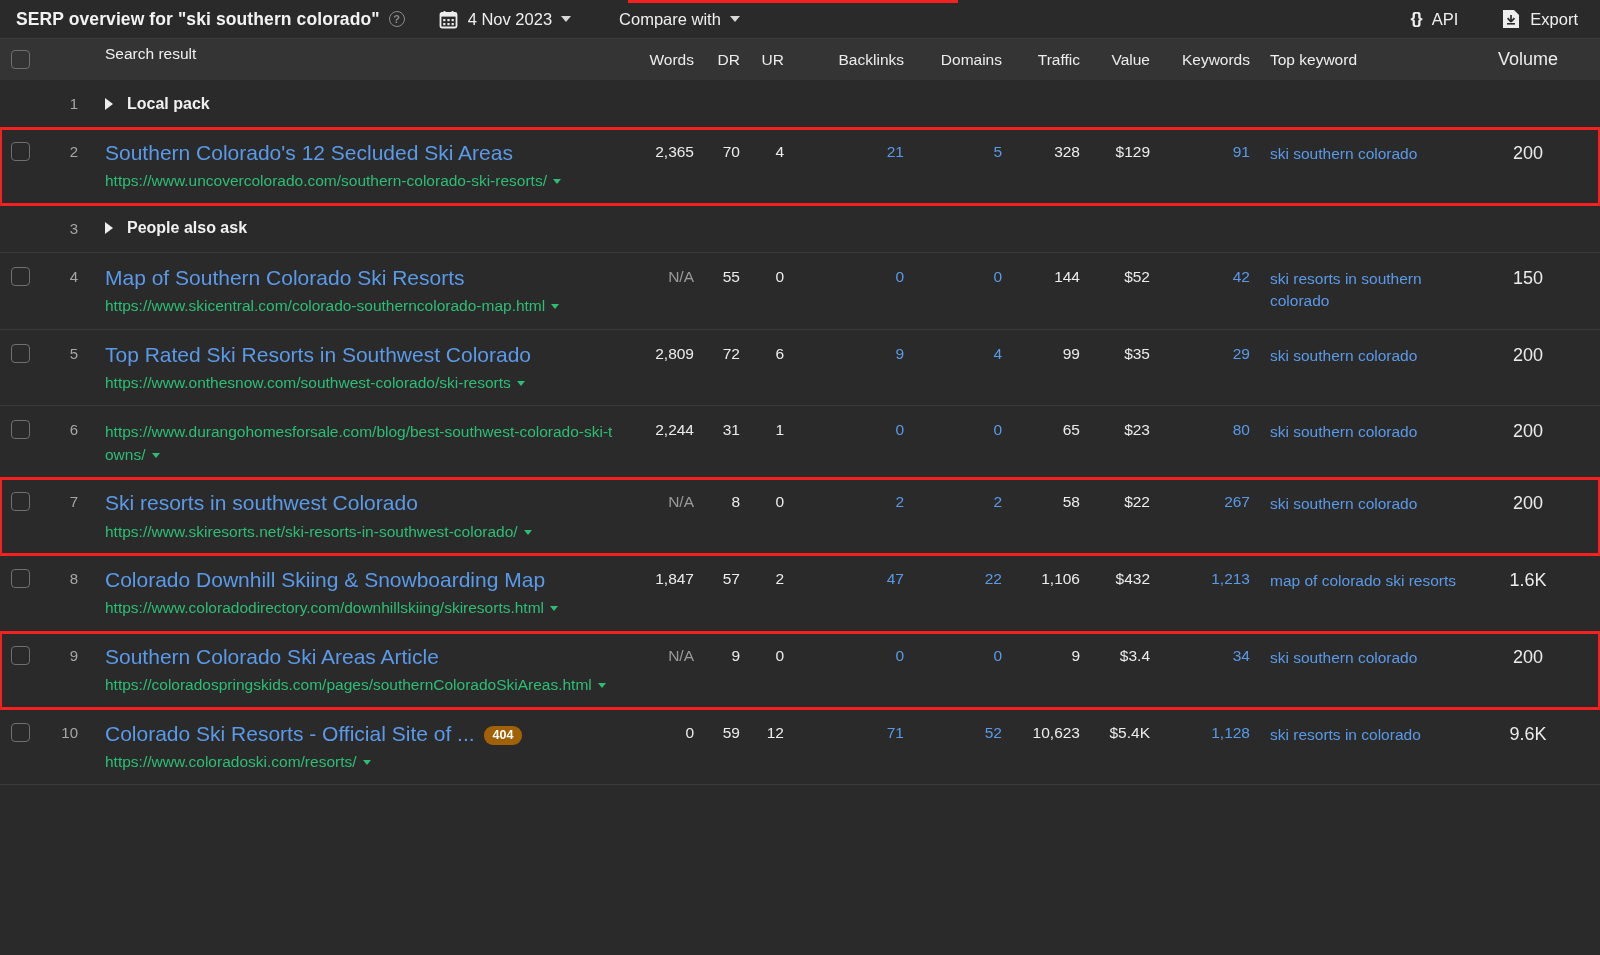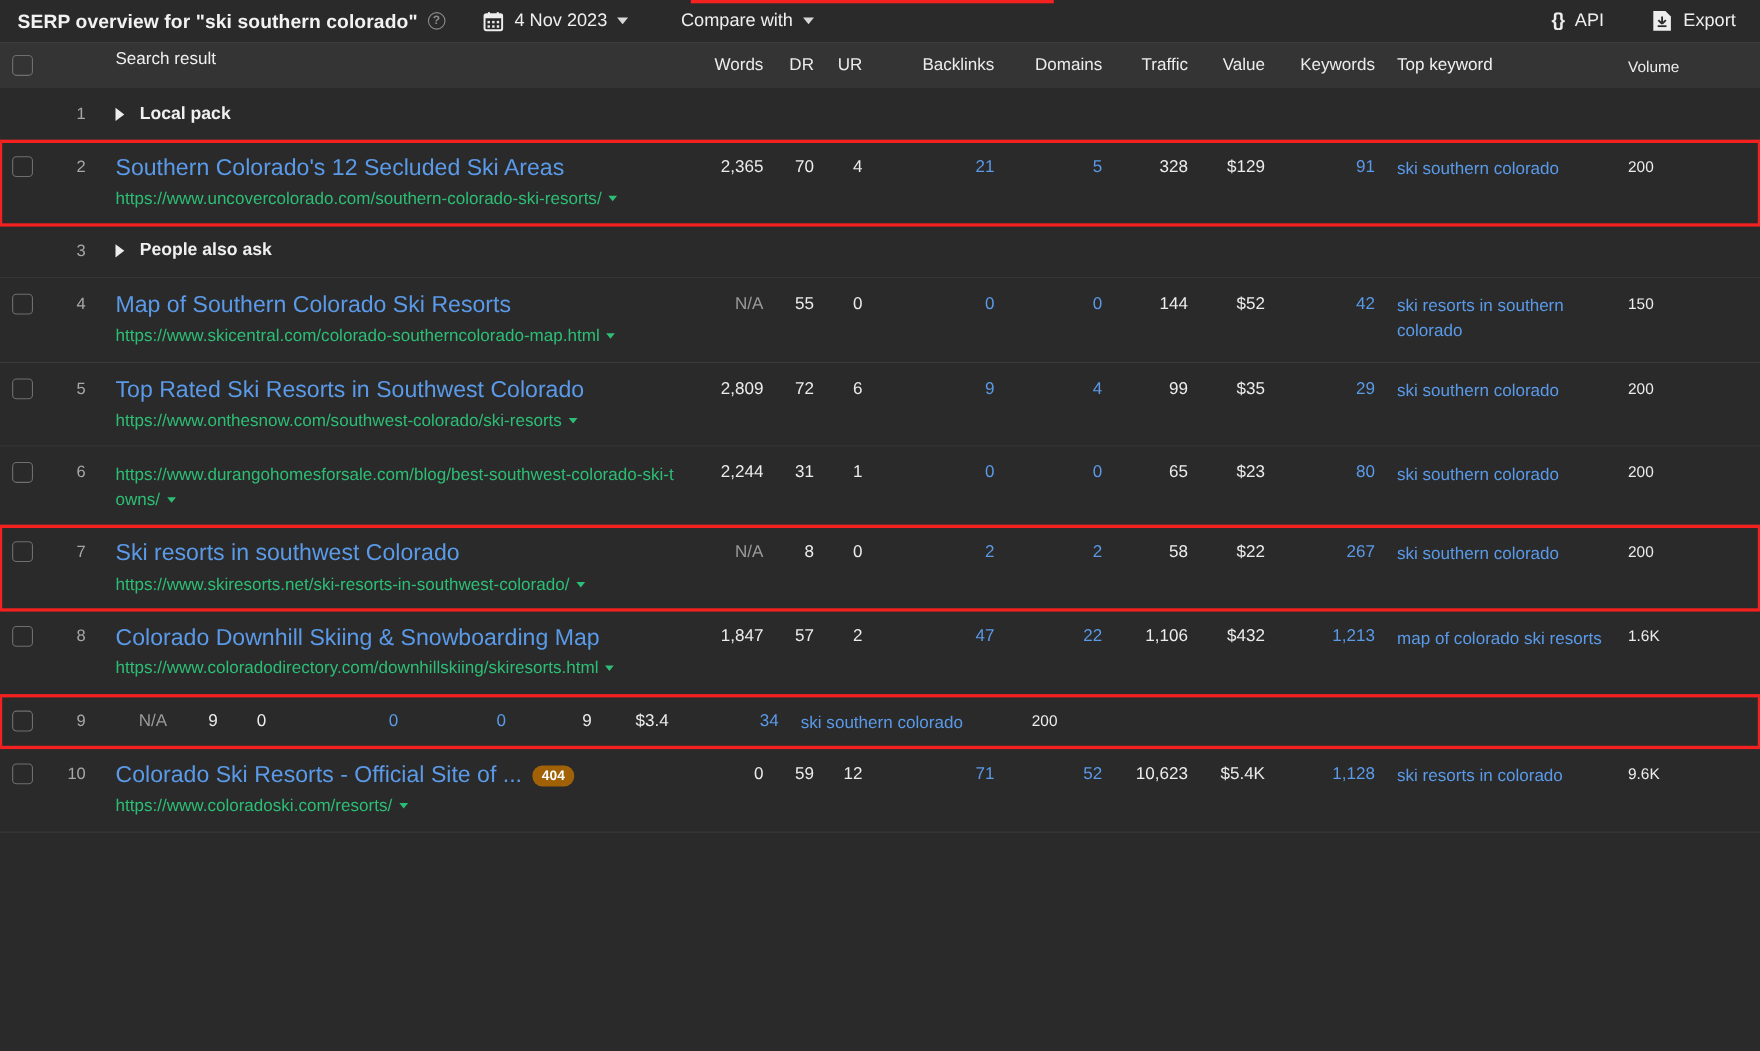--- a/index.html
+++ b/index.html
@@ -88,21 +88,21 @@
   .thead .c-num, .thead .c-pos, .thead .c-res, .thead .c-kw, .thead .c-vol { padding-top: 0; }
   .w-words { width: 74px; }
   .w-dr    { width: 46px; }
   .w-ur    { width: 44px; }
   .w-bl    { width: 120px; }
   .w-dom   { width: 98px; }
   .w-traf  { width: 78px; }
   .w-val   { width: 70px; }
   .w-kwc   { width: 100px; }
   .c-kw    { flex: 0 0 230px; padding: 15px 0 0 20px; font-size: 15.5px; }
-  .c-vol   { flex: 0 0 120px; text-align: left; padding: 15px 24px 0 0; font-size: 14px; color: #ececec; }
+  .c-vol   { flex: 0 0 120px; text-align: center; padding: 15px 24px 0 0; font-size: 18px; color: #ececec; }
   .thead .c-vol { padding-top: 0; }
   .thead .c-kw { padding-top: 0; }
 
   .checkbox {
     width: 19px; height: 19px;
     border: 1.6px solid #6f6f6f;
     border-radius: 4px;
     background: transparent;
     cursor: pointer;
   }
@@ -343,20 +343,24 @@
         <div class="c-num w-val"><span class="">$432</span></div>
         <div class="c-num w-kwc"><span class="lnk">1,213</span></div>
         <div class="c-kw"><span class="kwtext">map of colorado ski resorts</span></div>
         <div class="c-vol"><span>1.6K</span></div>
       </div>
       <div class="row highlighted">
         <div class="c-check">
           <span class="checkbox"></span>
         </div>
         <div class="c-pos">9</div>
+        <div class="c-res">
+          <div><span class="res-title">Southern Colorado Ski Areas Article</span></div>
+          <div class="res-url">https://coloradospringskids.com/pages/southernColoradoSkiAreas.html<span class="caret sm"></span></div>
+        </div>
         <div class="c-num w-words"><span class="na">N/A</span></div>
         <div class="c-num w-dr"><span class="">9</span></div>
         <div class="c-num w-ur"><span class="">0</span></div>
         <div class="c-num w-bl"><span class="lnk">0</span></div>
         <div class="c-num w-dom"><span class="lnk">0</span></div>
         <div class="c-num w-traf"><span class="">9</span></div>
         <div class="c-num w-val"><span class="">$3.4</span></div>
         <div class="c-num w-kwc"><span class="lnk">34</span></div>
         <div class="c-kw"><span class="kwtext">ski southern colorado</span></div>
         <div class="c-vol"><span>200</span></div>

